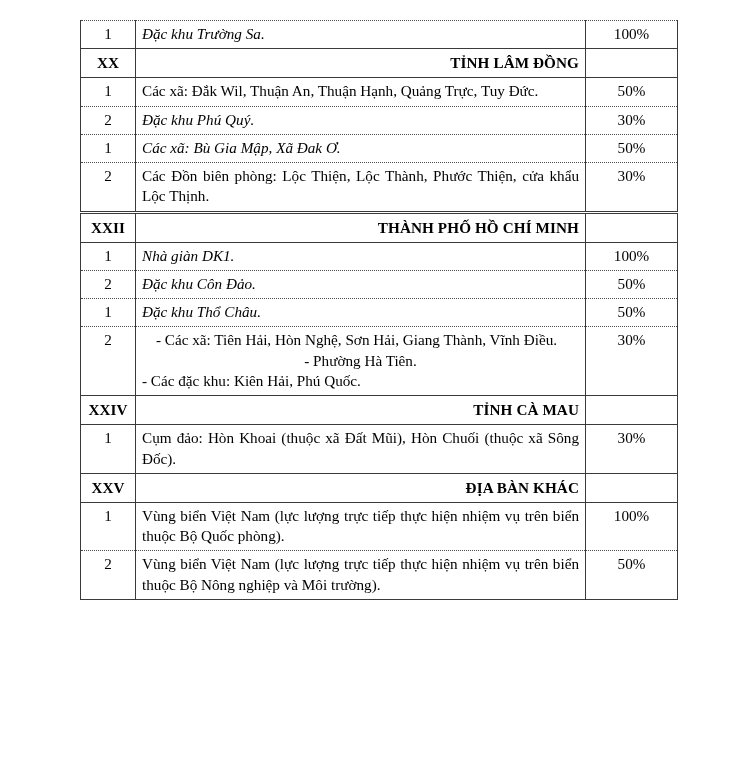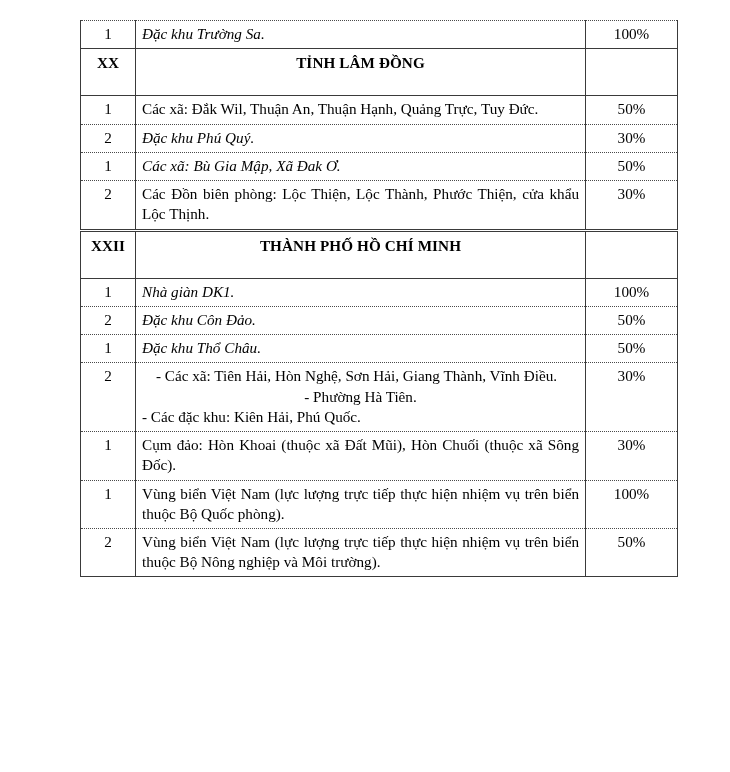--- a/index.html
+++ b/index.html
@@ -57,24 +57,24 @@
     white-space: nowrap;
     margin-top: 28px;
   }
 
   
   tr.province td {
     border-top: 1px solid #3a3a3a;
     border-bottom: 1px solid #3a3a3a;
     font-weight: bold;
     padding-top: 4px;
-    padding-bottom: 22px;
+    padding-bottom: 4px;
   }
   tr.province td.desc {
-    text-align: center;
+    text-align: right;
     letter-spacing: 0.1px;
     margin-left: 40px;
   }
   
   tr.item td {
     border-top: 1px dotted #4a4a4a;
     border-bottom: none;
   }
   
   tr.province + tr.item td {
@@ -173,26 +173,36 @@
         </tr>
         <tr class="item topline-next">
           <td class="idx">2</td>
           <td class="desc">
             <div class="line" style="text-align: justify; margin-left: 14px;">- Các xã: Tiên Hải, Hòn Nghệ, Sơn Hải, Giang Thành, Vĩnh Điều.</div>
             <div class="line" style="text-align: center;">- Phường Hà Tiên.</div>
             <div class="line" style="text-align: left;">- Các đặc khu: Kiên Hải, Phú Quốc.</div>
           </td>
           <td class="pct">30%</td>
         </tr>
+        <tr class="province">
+          <td class="idx">XXIV</td>
+          <td class="desc"><span>TỈNH CÀ MAU</span></td>
+          <td class="pct"></td>
+        </tr>
         <tr class="item topline-next">
           <td class="idx">1</td>
           <td class="desc">
             <div class="line">Cụm đảo: Hòn Khoai (thuộc xã Đất Mũi), Hòn Chuối (thuộc xã Sông Đốc).</div>
           </td>
           <td class="pct">30%</td>
+        </tr>
+        <tr class="province">
+          <td class="idx">XXV</td>
+          <td class="desc"><span>ĐỊA BÀN KHÁC</span></td>
+          <td class="pct"></td>
         </tr>
         <tr class="item">
           <td class="idx">1</td>
           <td class="desc">
             <div class="line">Vùng biển Việt Nam (lực lượng trực tiếp thực hiện nhiệm vụ trên biển thuộc Bộ Quốc phòng).</div>
           </td>
           <td class="pct">100%</td>
         </tr>
         <tr class="item lastrow">
           <td class="idx" style="border-bottom: 1px solid rgb(58, 58, 58);">2</td>

